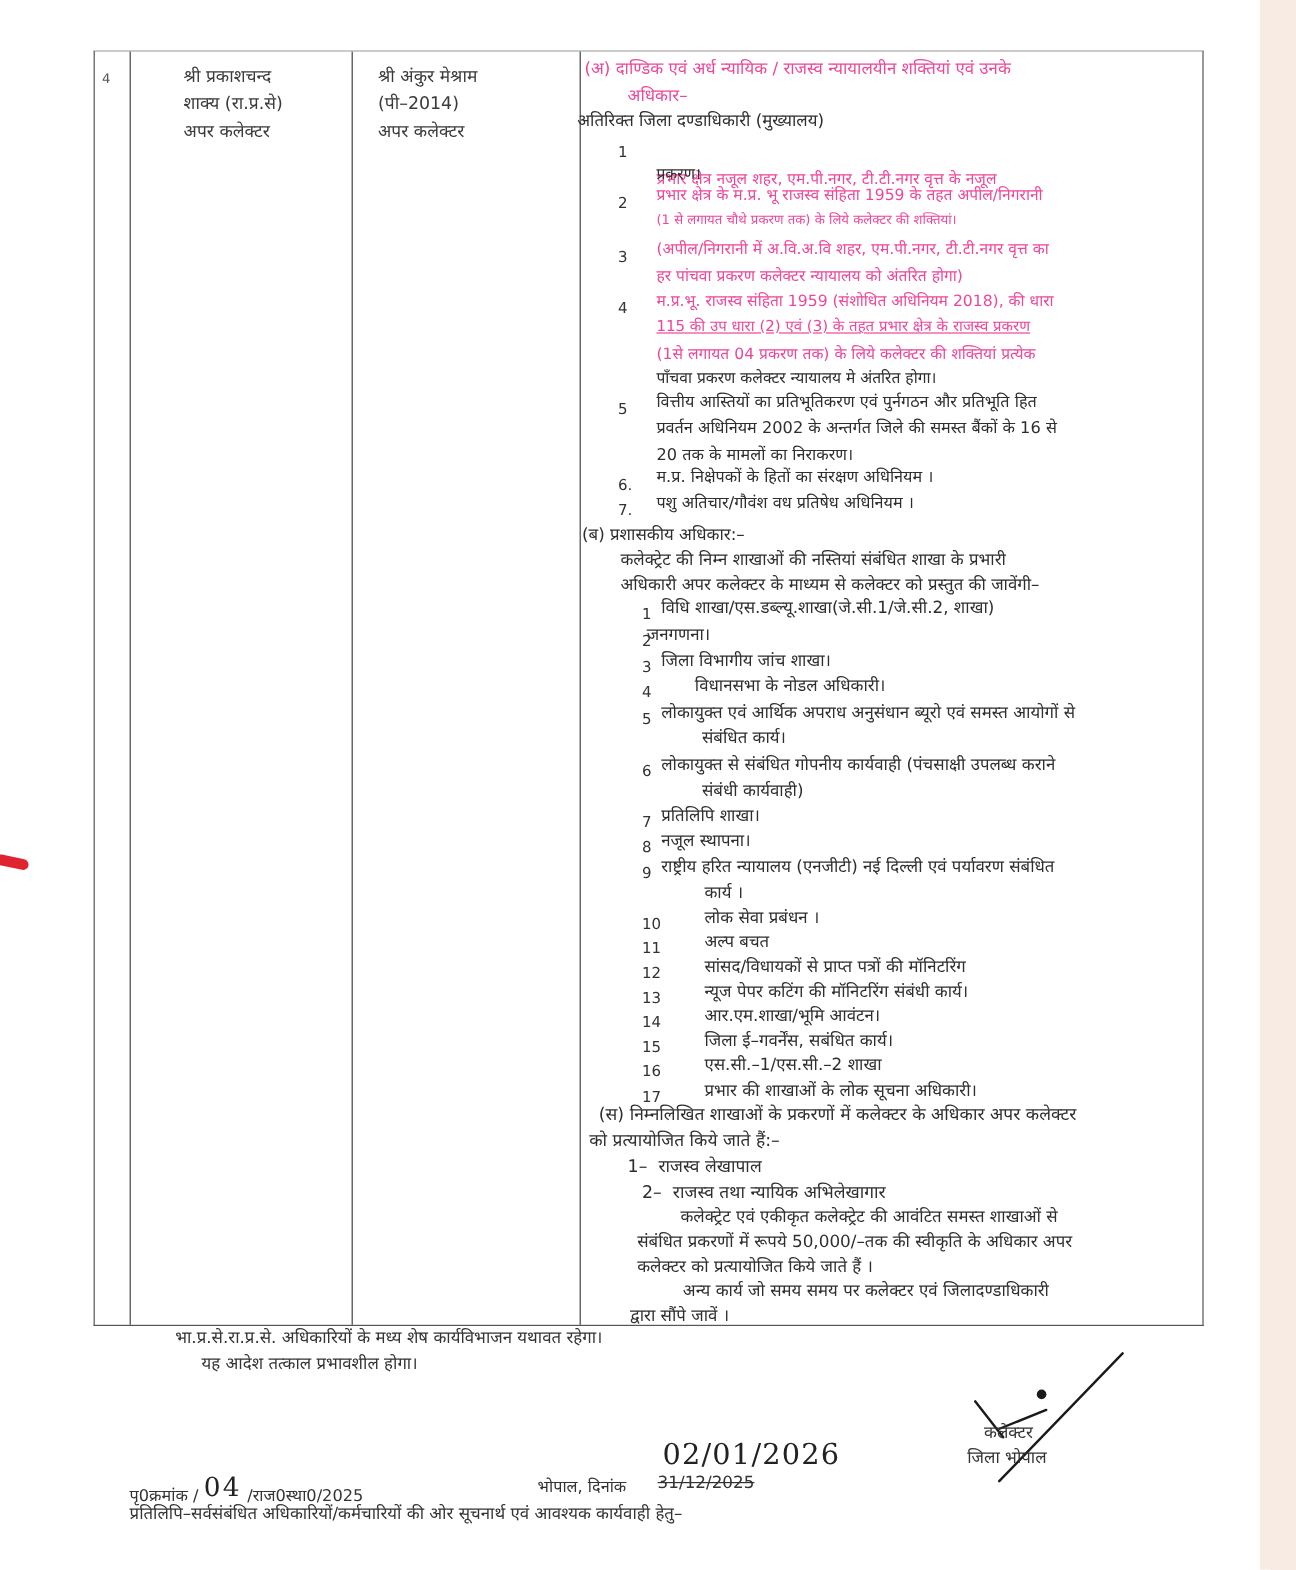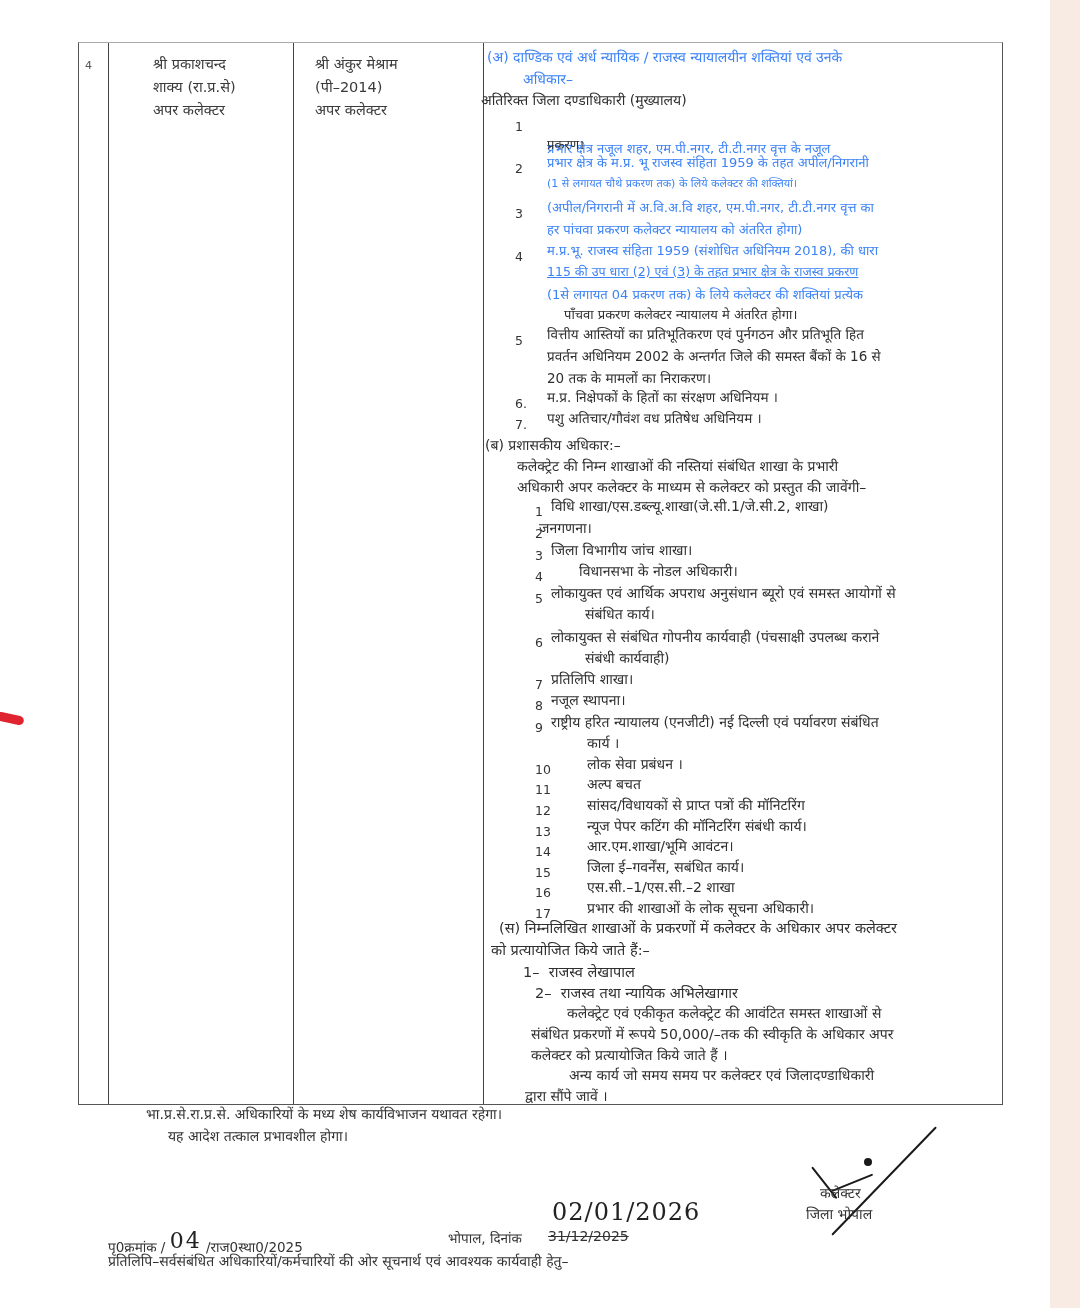--- a/index.html
+++ b/index.html
@@ -22,21 +22,21 @@
   .table {
     position:absolute; left:78px; top:42px; width:925px; height:1063px;
     border:1.5px solid #555; border-top-color:#aaa; box-sizing:border-box;
   }
   .col-divider { position:absolute; top:0; bottom:0; width:0; border-left:1.2px solid #444; }
   .sno { position:absolute; left:6px; top:16px; font-size:11px; color:#555; }
   .officer { position:absolute; top:10px; font-size:14.5px; line-height:23px; color:#3a3a3a;margin-left:10px; }
   .duties { position:absolute; left:404px; top:0; right:8px; font-size:14.5px; color:#2e2e2e; }
   .line { position:absolute; white-space:nowrap; }
   .num { position:absolute; white-space:nowrap; font-size:12.5px; color:#333; }
-  .faint { color:#3b82f6; }
+  .faint { color:#ec4899; }
   .footer-text { position:absolute; white-space:nowrap; font-size:14.5px; color:#333; }
   .handwriting { position:absolute; font-family:"DejaVu Serif", serif; font-style:italic; color:#222; }
   .strike { text-decoration: line-through; }
   .sig-line { position:absolute; background:#1a1a1a; height:2px; transform-origin:left center; border-radius:1px; }
 </style>
 </head>
 <body>
 
 <div class="edge-strip"></div>
 <div class="pen-stroke-top"></div>
@@ -76,21 +76,21 @@
     <div class="line faint" style="left:64px; top:132px; font-size:11px;">(1 से लगायत चौथे प्रकरण तक) के लिये कलेक्टर की शक्तियां।</div>
 
     <div class="num" style="left:32px; top:163px;">3</div>
     <div class="line faint" style="left:64px; top:155px; font-size:13px;">(अपील/निगरानी में अ.वि.अ.वि शहर, एम.पी.नगर, टी.टी.नगर वृत्त का</div>
     <div class="line faint" style="left:64px; top:177px; font-size:13px;">हर पांचवा प्रकरण कलेक्टर न्यायालय को अंतरित होगा)</div>
 
     <div class="num" style="left:32px; top:206px;">4</div>
     <div class="line faint" style="left:64px; top:198px; font-size:13px;">म.प्र.भू. राजस्व संहिता 1959 (संशोधित अधिनियम 2018), की धारा</div>
     <div class="line faint" style="left:64px; top:220px; font-size:12.5px;text-decoration:underline;">115 की उप धारा (2) एवं (3) के तहत प्रभार क्षेत्र के राजस्व प्रकरण</div>
     <div class="line faint" style="left:64px; top:242px; font-size:13px;">(1से लगायत 04 प्रकरण तक) के लिये कलेक्टर की शक्तियां प्रत्येक</div>
-    <div class="line" style="left:81px; top:262px; font-size:13px;text-align:right;">पाँचवा प्रकरण कलेक्टर न्यायालय मे अंतरित होगा।</div>
+    <div class="line" style="left:64px; top:262px; font-size:13px;text-align:right;">पाँचवा प्रकरण कलेक्टर न्यायालय मे अंतरित होगा।</div>
 
     <div class="num" style="left:32px; top:290px;">5</div>
     <div class="line" style="left:64px; top:282px; font-size:13.5px;">वित्तीय आस्तियों का प्रतिभूतिकरण एवं पुर्नगठन और प्रतिभूति हित</div>
     <div class="line" style="left:64px; top:304px; font-size:13.5px;">प्रवर्तन अधिनियम 2002 के अन्तर्गत जिले की समस्त बैंकों के 16 से</div>
     <div class="line" style="left:64px; top:326px; font-size:13.5px;">20 तक के मामलों का निराकरण।</div>
 
     <div class="num" style="left:32px; top:353px;">6.</div>
     <div class="line" style="left:64px; top:345px; font-size:13.5px;">म.प्र. निक्षेपकों के हितों का संरक्षण अधिनियम ।</div>
     <div class="num" style="left:32px; top:374px;">7.</div>
     <div class="line" style="left:64px; top:366px; font-size:13.5px;">पशु अतिचार/गौवंश वध प्रतिषेध अधिनियम ।</div>

